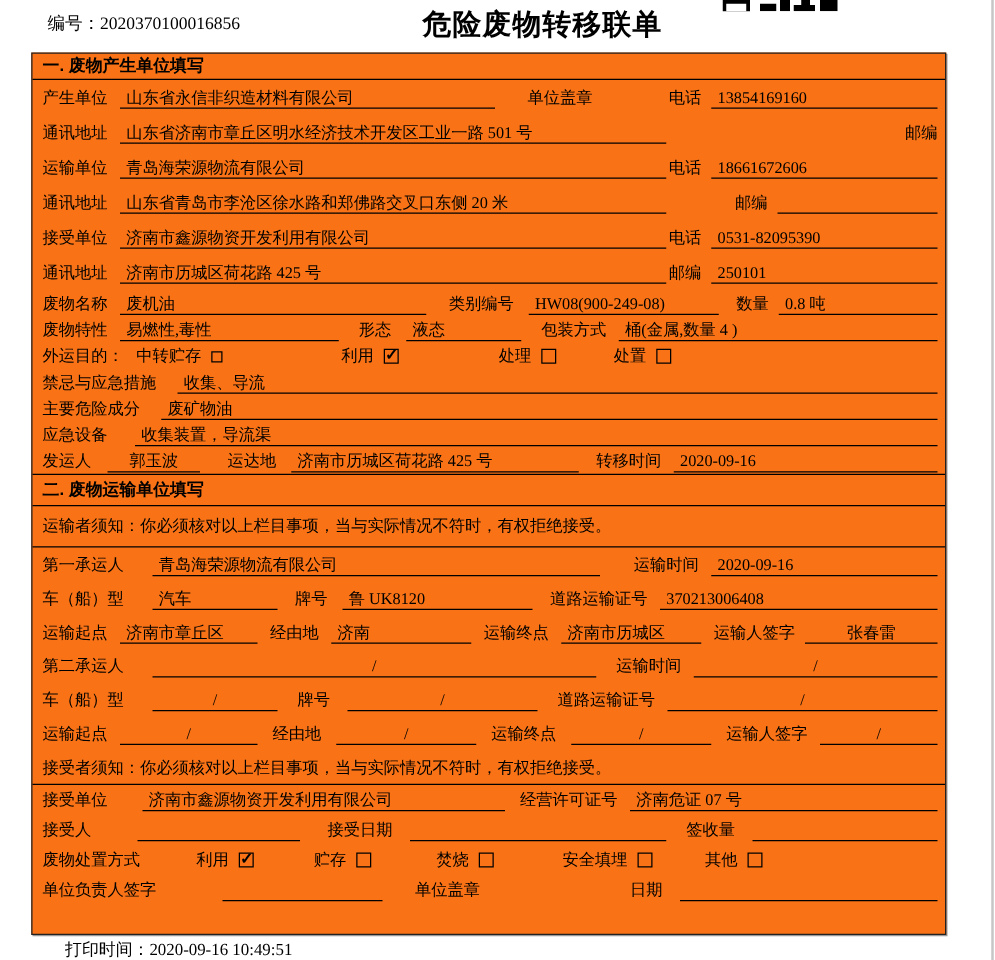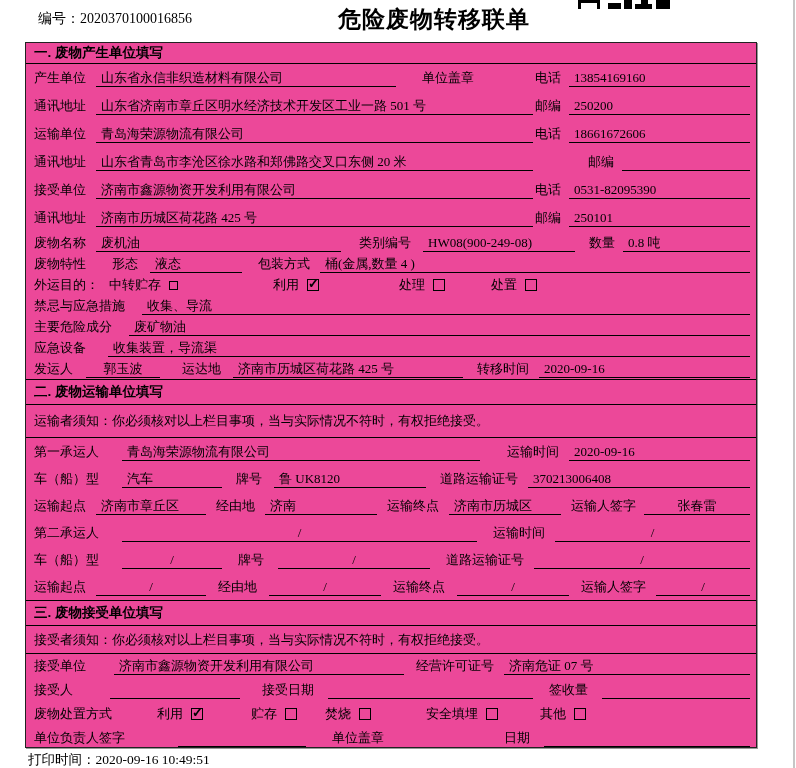--- a/index.html
+++ b/index.html
@@ -16,21 +16,21 @@
     font-family:"Liberation Sans","DejaVu Sans",sans-serif;letter-spacing:1px;white-space:nowrap;}
   .qr{position:absolute;left:578px;top:0;width:96px;height:9px;overflow:hidden;}
   .qr div{position:absolute;background:#000;}
   .qr .hollow{background:transparent;border:3px solid #000;box-sizing:border-box;}
 
   
   .form-table{
     position:absolute;left:25px;top:42px;width:732px;height:706px;
     border:1px solid #222;box-sizing:border-box;
     box-shadow:1px 1px 0 #999;
-    display:flex;flex-direction:column;background:#ec4899;
+    display:flex;flex-direction:column;background:#f97316;
   }
   .sec-hdr{
     font-family:"Liberation Sans","DejaVu Sans",sans-serif;
     font-weight:bold;font-size:13.5px;
     padding:0 8px;display:flex;align-items:center;
     border-bottom:1px solid #000;box-sizing:border-box;flex:none;
   }
   .sec-hdr.bt{border-top:1px solid #000;}
   .notice{
     padding:0 8px;display:flex;align-items:center;border-bottom:1px solid #000;
@@ -48,21 +48,21 @@
   .gap8{margin-left:8px}.gap10{margin-left:10px}.gap12{margin-left:12px}
   .gap14{margin-left:14px}.gap16{margin-left:16px}.gap18{margin-left:18px}
   .gap22{margin-left:22px}.gap26{margin-left:26px}
 
   .cb{width:12px;height:12px;border:1px solid #000;margin-left:8px;display:inline-block;
       position:relative;flex:none;box-sizing:border-box;}
   .cb.sm{width:9px;height:9px;margin-top:2px;}
   .cb.checked::after{content:"\2713";position:absolute;left:0px;top:-4px;font-size:13px;font-weight:bold;}
   .opt{display:flex;align-items:center;flex:none;}
 
-  .footer-line{position:absolute;left:28px;top:751px;white-space:nowrap;font-size:13.5px;}
+  .footer-line{position:absolute;left:52px;top:751px;white-space:nowrap;font-size:13.5px;}
 </style>
 </head>
 <body>
 
 <div class="page-edge"></div>
 
 <div class="serial"><span>编号：</span><span>2020370100016856</span></div>
 <div class="doc-title">危险废物转移联单</div>
 <div class="qr">
   <div class="hollow" style="left:0;top:0;width:22px;height:12px;"></div>
@@ -82,21 +82,20 @@
     <span class="u" style="width:300px">山东省永信非织造材料有限公司</span>
     <span class="lbl gap26">单位盖章</span>
     <span class="lbl ra">电话</span>
     <span class="u gap8" style="width:181px">13854169160</span>
   </div>
 
   <div class="row h28">
     <span class="lbl" style="width:62px">通讯地址</span>
     <span class="u" style="width:437px">山东省济南市章丘区明水经济技术开发区工业一路 501 号</span>
     <span class="lbl ra">邮编</span>
-    <span class="u gap8" style="width:181px">250200</span>
   </div>
 
   <div class="row h28">
     <span class="lbl" style="width:62px">运输单位</span>
     <span class="u" style="width:437px">青岛海荣源物流有限公司</span>
     <span class="lbl ra">电话</span>
     <span class="u gap8" style="width:181px">18661672606</span>
   </div>
 
   <div class="row h28">
@@ -124,20 +123,21 @@
     <span class="lbl" style="width:62px">废物名称</span>
     <span class="u" style="width:245px">废机油</span>
     <span class="lbl gap18">类别编号</span>
     <span class="u gap12" style="width:152px">HW08(900-249-08)</span>
     <span class="lbl gap14">数量</span>
     <span class="u grow gap8">0.8 吨</span>
   </div>
 
   <div class="row h21">
     <span class="lbl" style="width:62px">废物特性</span>
+    <span class="u" style="width:175px">易燃性,毒性</span>
     <span class="lbl gap16">形态</span>
     <span class="u gap12" style="width:92px">液态</span>
     <span class="lbl gap16">包装方式</span>
     <span class="u grow gap10">桶(金属,数量 4 )</span>
   </div>
 
   <div class="row h21">
     <span class="lbl">外运目的：</span>
     <span class="opt gap10">
       <span class="lbl">中转贮存</span>
@@ -231,21 +231,20 @@
     <span class="lbl" style="width:62px">运输起点</span>
     <span class="u c" style="width:110px">/</span>
     <span class="lbl gap12">经由地</span>
     <span class="u c gap12" style="width:112px">/</span>
     <span class="lbl gap12">运输终点</span>
     <span class="u c gap12" style="width:112px">/</span>
     <span class="lbl gap12">运输人签字</span>
     <span class="u grow c gap10">/</span>
   </div>
 
-  <div class="sec-hdr bt" style="height:26px">三. 废物接受单位填写</div>
   <div class="notice" style="height:28px">接受者须知：你必须核对以上栏目事项，当与实际情况不符时，有权拒绝接受。</div>
 
   <div class="row h24">
     <span class="lbl" style="width:80px">接受单位</span>
     <span class="u" style="width:290px">济南市鑫源物资开发利用有限公司</span>
     <span class="lbl gap12">经营许可证号</span>
     <span class="u grow gap10">济南危证 07 号</span>
   </div>
 
   <div class="row h24">
@@ -260,21 +259,21 @@
   <div class="row h24">
     <span class="lbl">废物处置方式</span>
     <span class="opt" style="margin-left:45px">
       <span class="lbl">利用</span>
       <span class="cb checked"></span>
     </span>
     <span class="opt" style="margin-left:48px">
       <span class="lbl">贮存</span>
       <span class="cb"></span>
     </span>
-    <span class="opt" style="margin-left:28px">
+    <span class="opt" style="margin-left:52px">
       <span class="lbl">焚烧</span>
       <span class="cb"></span>
     </span>
     <span class="opt" style="margin-left:55px">
       <span class="lbl">安全填埋</span>
       <span class="cb"></span>
     </span>
     <span class="opt" style="margin-left:42px">
       <span class="lbl">其他</span>
       <span class="cb"></span>

